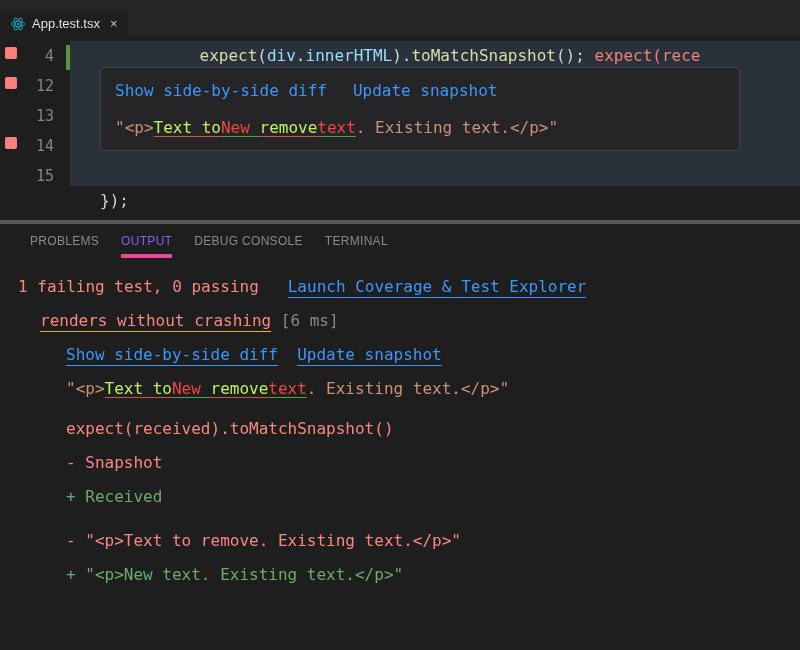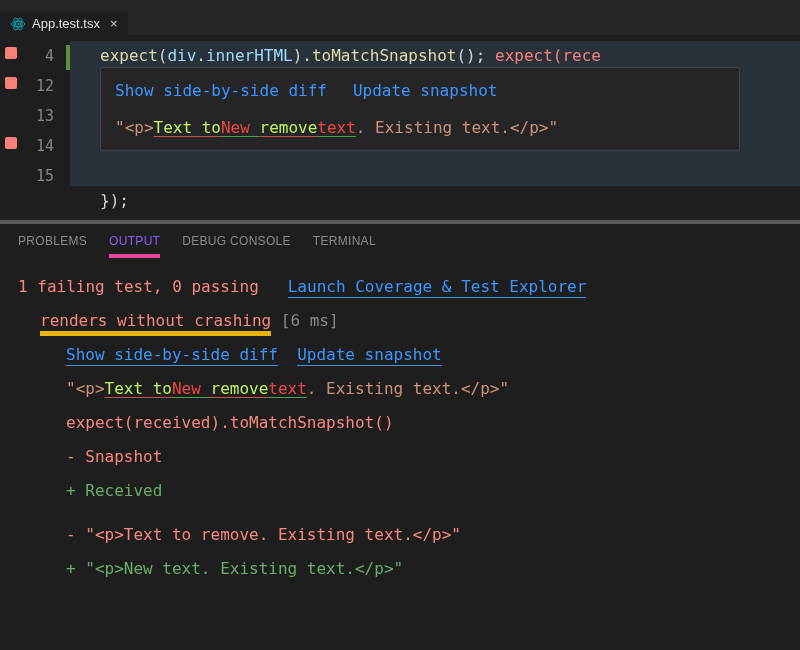--- a/index.html
+++ b/index.html
@@ -79,21 +79,21 @@
     flex: 1;
     padding-top: 6px;
     font-family: Consolas, monospace;
     font-size: 16px;
     line-height: 30px;
     position: relative;
     overflow: hidden;
     white-space: nowrap;
   }
   .code-line { height: 30px; padding-left: 30px; }
-  .code-line.selected { background: #29323a; }
+  .code-line.selected { background: #29323a; text-align: center; }
   .tk-fn { color: #dcdcaa; }
   .tk-p  { color: #d4d4d4; }
   .tk-v  { color: #9cdcfe; }
   .tk-red { color: #f9807a; }
   .tk-str { color: #ce9178; }
   .hover {
     position: absolute;
     left: 30px; top: 32px;
     width: 640px;
     background: #252527;
@@ -111,21 +111,21 @@
   
   .panel {
     border-top: 4px solid #5a5a5a;
     background: #1e1e1e;
     height: 430px;
   }
   
   .panel-tabs {
     display: flex;
     gap: 22px;
-    padding: 10px 18px 6px;
+    padding: 10px 30px 6px;
     font-size: 12px;
     color: #8a8a8a;
     font-family: 'Segoe UI', sans-serif;
     letter-spacing: 0.3px;
   }
   .panel-tabs span { cursor: pointer; }
   .panel-tabs .active { color: #8b5cf6; padding-bottom: 6px; border-bottom: 4px solid #ec4899; }
   .panel-body {
     font-family: Consolas, monospace;
     font-size: 16px;
@@ -135,24 +135,24 @@
   }
   .panel-body .ln { white-space: pre; }
   .lnk {
     color: #3b96ff;
     border-bottom: 1px solid #3b96ff;
     padding-bottom: 1px;
     cursor: pointer;
   }
   .lnk-red {
     color: #f9877f;
-    border-bottom: 5px solid #eab308;
+    border-bottom: 1px solid #eab308;
     padding-bottom: 1px;
   }
-  .fail { color: #f9877f; }
+  .fail { color: #f9877f; margin-top: 6px; }
   .dim { color: #888888; }
   .dash-red { color: #f9877f; }
   .plus-grn { color: #6aac6a; }
   .ind1 { padding-left: 22px; }
   .ind2 { padding-left: 48px; }
 </style>
 </head>
 <body>
 
 <div class="tabbar">

